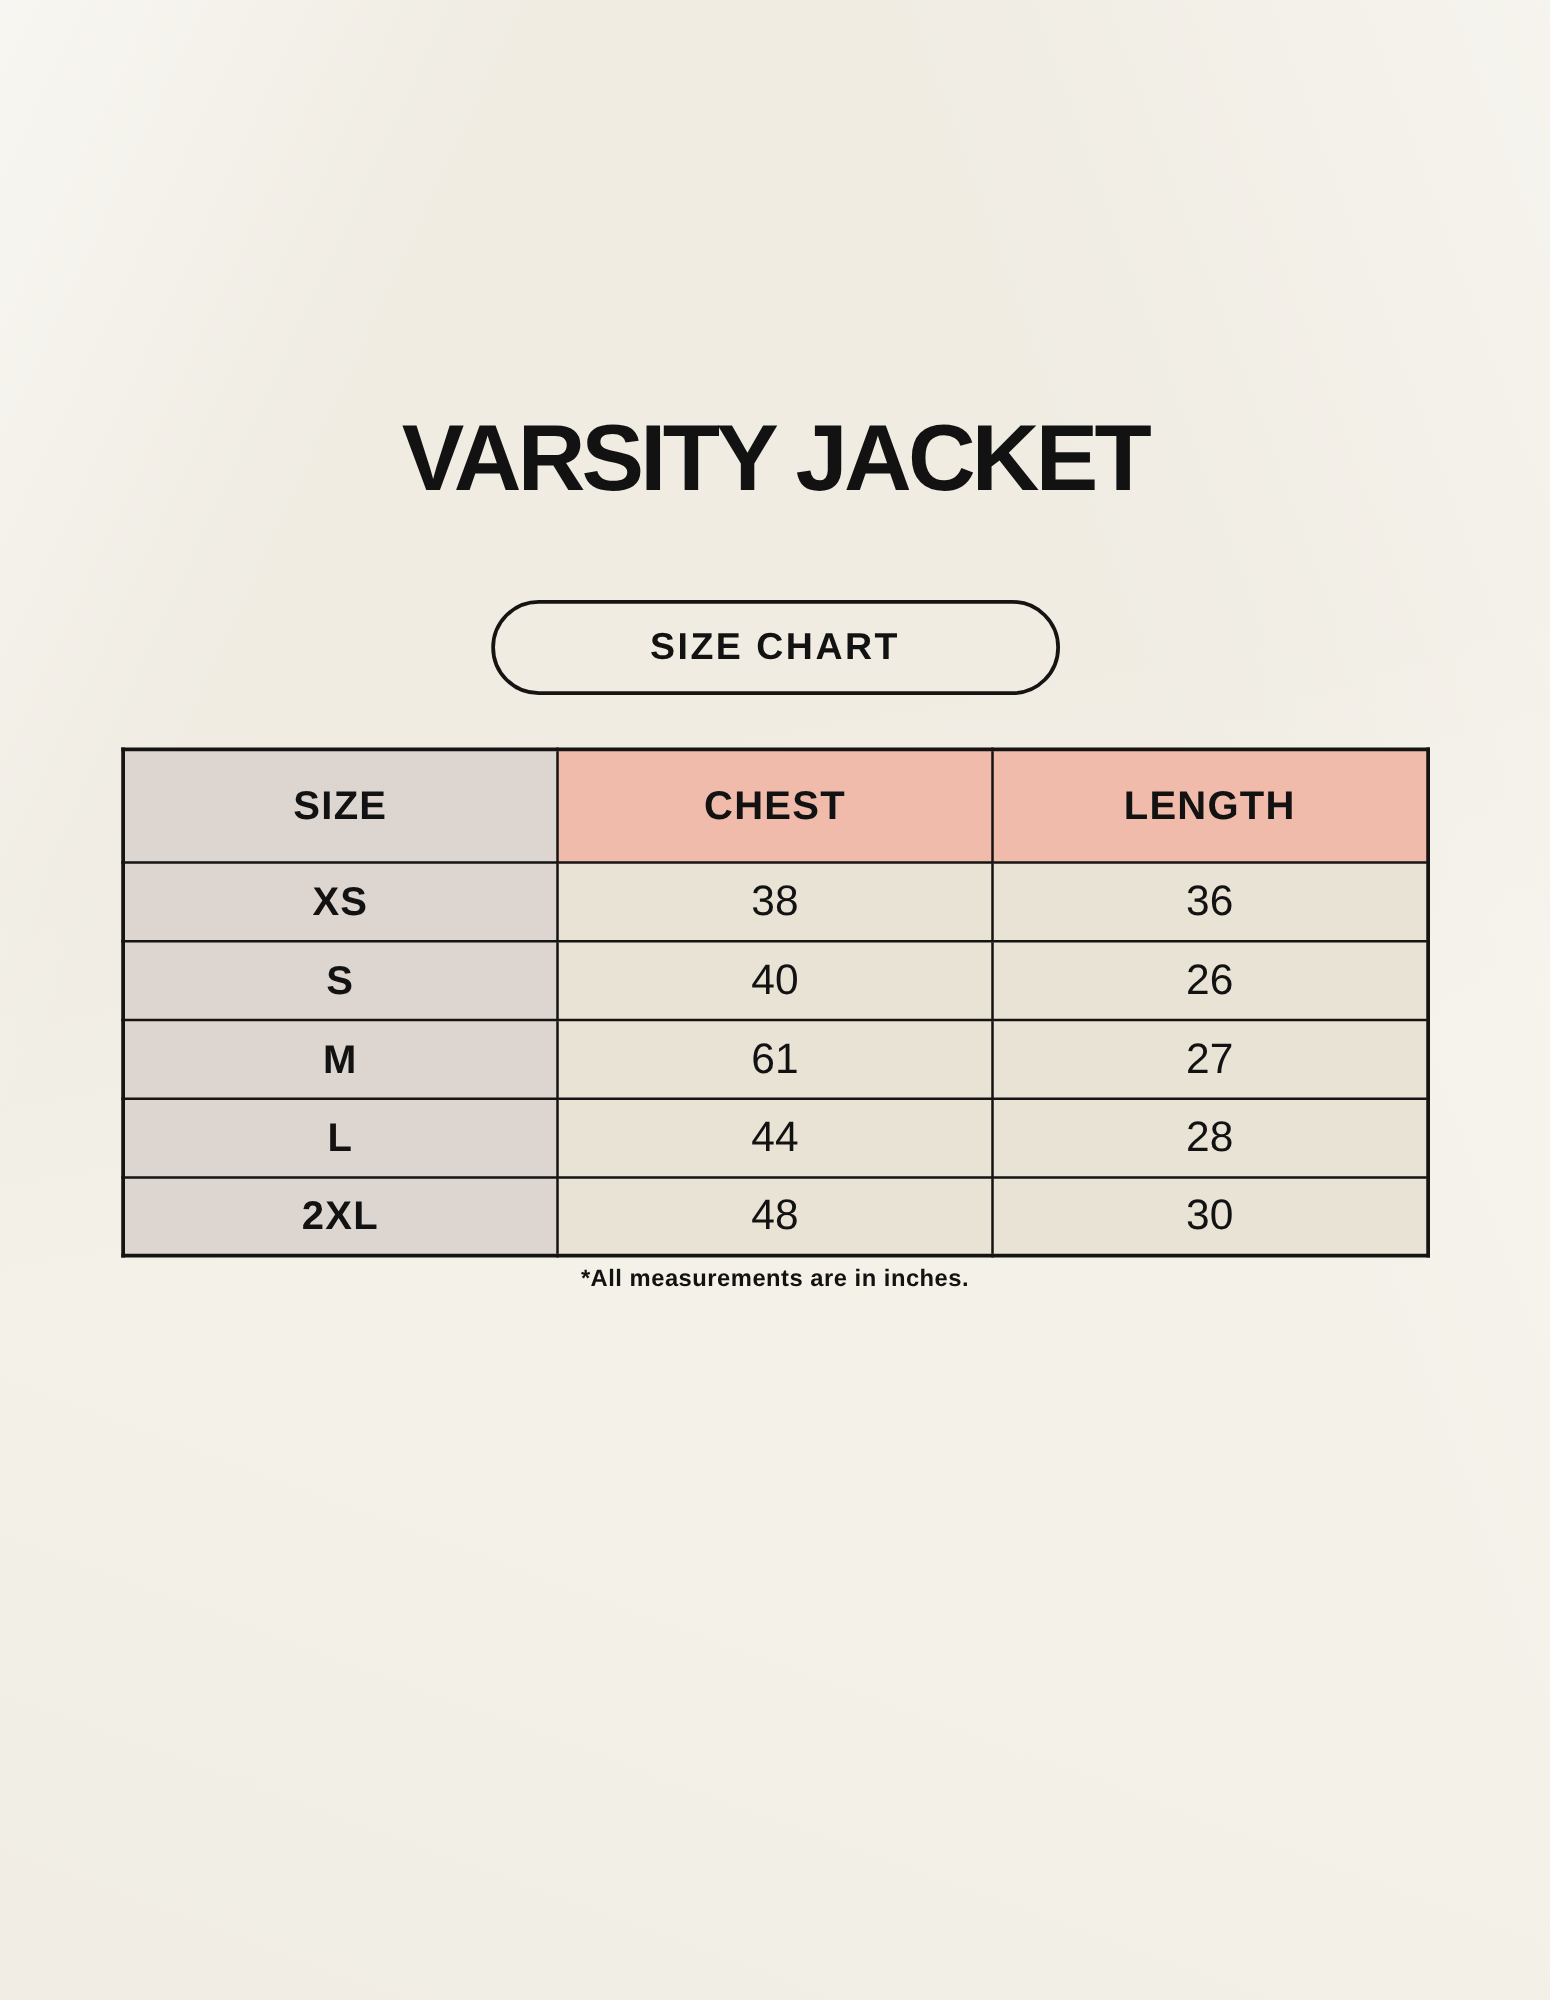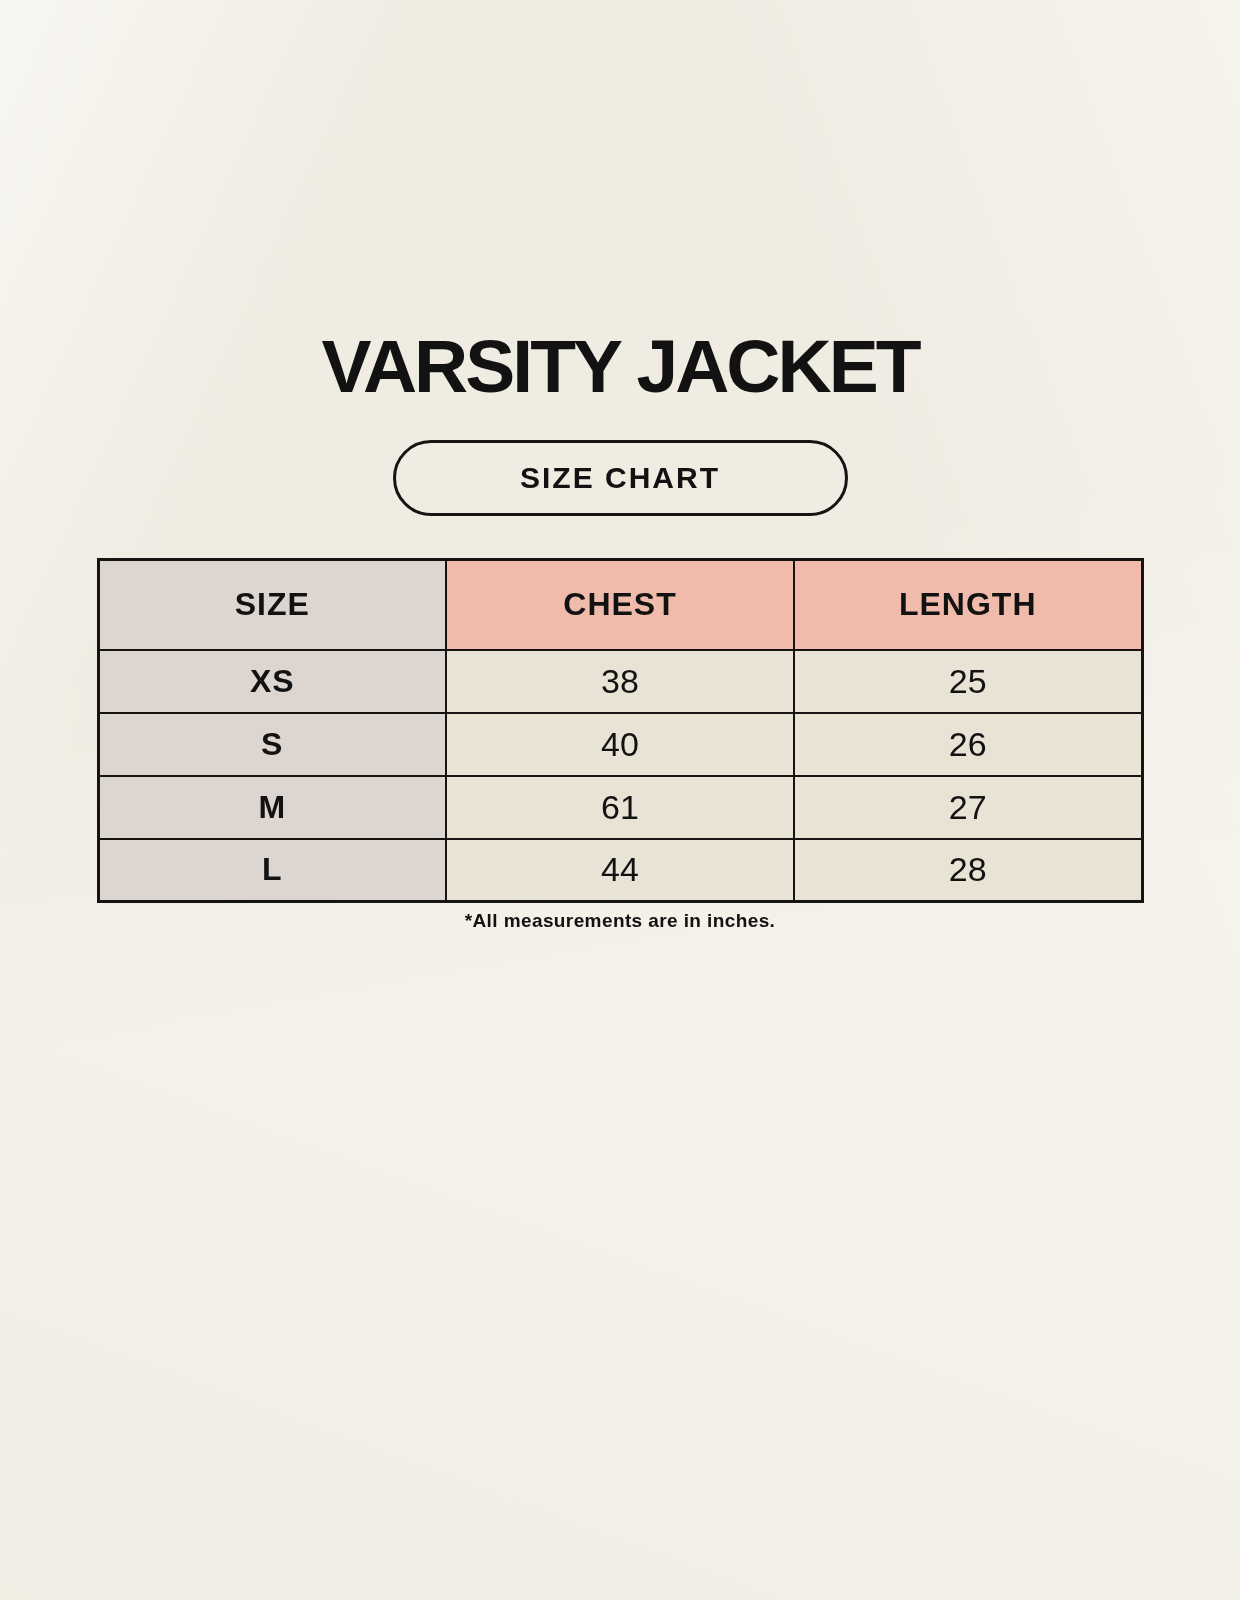--- a/index.html
+++ b/index.html
@@ -35,21 +35,21 @@
     font-size: 75px;
     font-weight: 700;
     line-height: 1;
     letter-spacing: -3px;
     text-align: center;
     white-space: nowrap;
   }
   .pill {
     width: 455px;
     height: 76px;
-    margin: 36px auto 0;
+    margin: 76px auto 0;
     border: 3px solid var(--border);
     border-radius: 40px;
     display: flex;
     align-items: center;
     justify-content: center;
     font-size: 30px;
     font-weight: 700;
     letter-spacing: 2px;
     background: transparent;
   }
@@ -113,35 +113,40 @@
       <tr>
         <th class="col-size">SIZE</th>
         <th>CHEST</th>
         <th>LENGTH</th>
       </tr>
     </thead>
     <tbody>
       <tr>
         <td class="size-cell">XS</td>
         <td>38</td>
-        <td>25</td>
+        <td>36</td>
       </tr>
       <tr>
         <td class="size-cell">S</td>
         <td>40</td>
         <td>26</td>
       </tr>
       <tr>
         <td class="size-cell">M</td>
         <td>61</td>
         <td>27</td>
       </tr>
       <tr>
         <td class="size-cell">L</td>
         <td>44</td>
         <td>28</td>
       </tr>
+      <tr>
+        <td class="size-cell">2XL</td>
+        <td>48</td>
+        <td>30</td>
+      </tr>
     </tbody>
   </table>
 
   <div class="footnote">*All measurements are in inches.</div>
 
 </div>
 
 </body></html>

